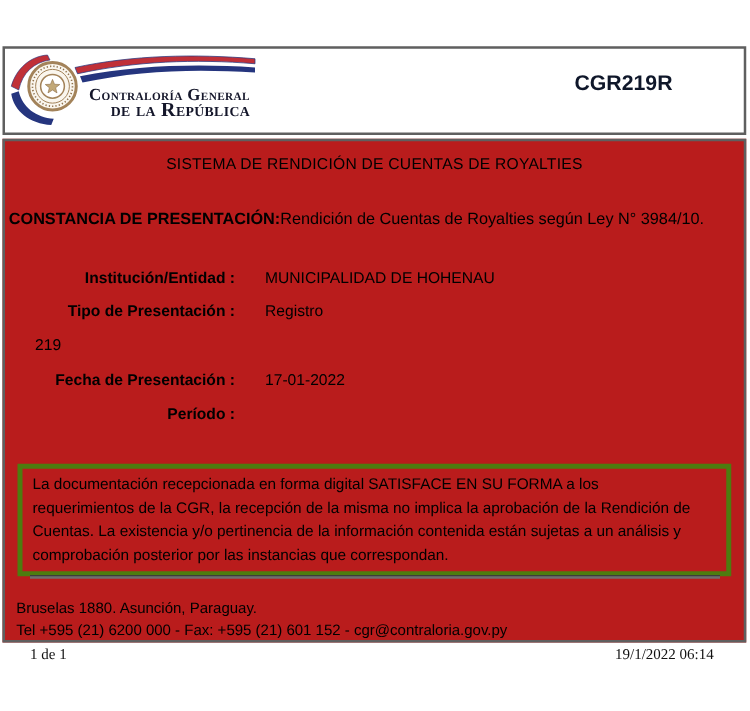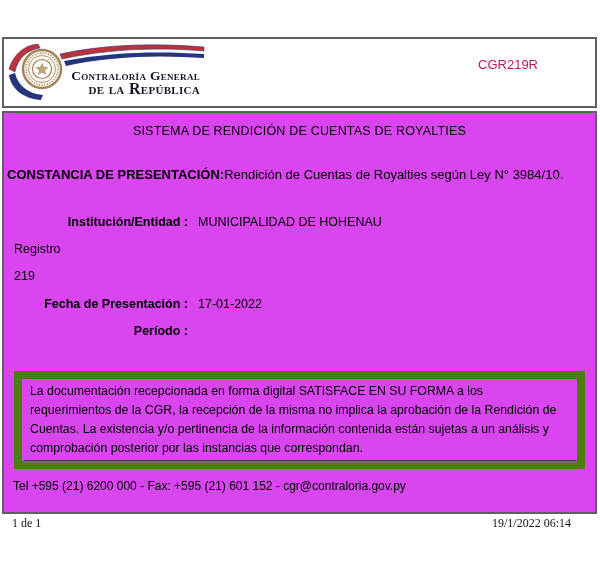--- a/index.html
+++ b/index.html
@@ -21,58 +21,58 @@
   .logo{position:absolute;left:2px;top:2px;width:210px;height:62px;}
   .logo svg{position:absolute;left:0;top:0;}
   .org-name{
     position:absolute;left:52px;top:28px;width:142px;text-align:right;
     font-family:"Liberation Serif",serif;font-variant:small-caps;
     color:#14162a;font-weight:bold;line-height:14px;
   }
   .org-name .l1{font-size:13.5px;letter-spacing:.3px;}
   .org-name .l2{font-size:16px;line-height:12px;letter-spacing:.3px;}
   .report-code{
-    position:absolute;top:18px;right:57px;font-size:13px;color:#be185d;
+    position:absolute;top:18px;right:57px;font-size:17px;color:#0f172a;font-weight:bold;
   }
   
   .main-box{
     position:absolute;left:2px;top:111px;width:591px;height:399px;
-    border:2px solid var(--border-gray);background:#d946ef;
+    border:2px solid var(--border-gray);background:#b91c1c;
   }
   .doc-title{
     position:absolute;top:11px;left:0;right:0;text-align:center;
     font-size:12.5px;letter-spacing:.2px;
   }
   .constancia{
     position:absolute;top:54px;left:3px;right:3px;font-size:13px;white-space:nowrap;
   }
   .constancia .lbl{font-weight:bold;}
   .fields{position:absolute;top:95px;left:0;right:0;}
   .field-row{display:flex;align-items:center;height:27.4px;font-size:12.5px;}
   .field-row .f-label{width:184px;text-align:right;font-weight:bold;flex:0 0 auto;}
-  .field-row .f-value{margin-left:10px;white-space:nowrap;}
+  .field-row .f-value{margin-left:24px;white-space:nowrap;}
   .notice-box{
     position:absolute;top:258px;left:10px;right:10px;height:74px;
-    border:8px solid #4d7c0f;padding:3px 8px 5px 8px;
+    border:4px solid #4d7c0f;padding:3px 8px 5px 8px;
     font-size:12.3px;line-height:19px;overflow:visible;
   }
   .notice-box .n-line{white-space:nowrap;}
   .separator{
     position:absolute;top:347px;left:20px;width:552px;height:2px;
     background:#6f6f6f;border-top:1px solid #3c3c3c;
   }
   .address{
     position:absolute;top:364px;left:9px;right:9px;
     font-size:12px;line-height:18px;
   }
   
   .print-footer{
     position:absolute;top:516px;left:0;width:600px;
     display:flex;justify-content:space-between;
-    padding:0 29px 0 12px;box-sizing:border-box;
+    padding:0 29px 0 24px;box-sizing:border-box;
     font-family:"Liberation Serif",serif;font-size:12px;color:#111;
   }
 </style>
 </head>
 <body>
 
 <div class="page">
 
   <div class="header-box">
     <div class="logo">
@@ -104,20 +104,21 @@
     <div class="constancia">
       <span class="lbl">CONSTANCIA DE PRESENTACIÓN:</span><span>Rendición de Cuentas de Royalties según Ley N° 3984/10.</span>
     </div>
 
     <div class="fields">
       <div class="field-row">
         <span class="f-label">Institución/Entidad :</span>
         <span class="f-value">MUNICIPALIDAD DE HOHENAU</span>
       </div>
       <div class="field-row">
+        <span class="f-label">Tipo de Presentación :</span>
         <span class="f-value">Registro</span>
       </div>
       <div class="field-row">
         <span class="f-value">219</span>
       </div>
       <div class="field-row">
         <span class="f-label">Fecha de Presentación :</span>
         <span class="f-value">17-01-2022</span>
       </div>
       <div class="field-row">
@@ -128,20 +129,21 @@
     <div class="notice-box">
       <div class="n-line">La documentación recepcionada en forma digital SATISFACE EN SU FORMA a los</div>
       <div class="n-line">requerimientos de la CGR, la recepción de la misma no implica la aprobación de la Rendición de</div>
       <div class="n-line">Cuentas. La existencia y/o pertinencia de la información contenida están sujetas a un análisis y</div>
       <div class="n-line">comprobación posterior por las instancias que correspondan.</div>
     </div>
 
     <div class="separator"></div>
 
     <div class="address">
+      <div>Bruselas 1880. Asunción, Paraguay.</div>
       <div>Tel +595 (21) 6200 000 - Fax: +595 (21) 601 152 - cgr@contraloria.gov.py</div>
     </div>
   </div>
 
   <div class="print-footer">
     <span>1 de 1</span>
     <span>19/1/2022 06:14</span>
   </div>
 
 </div>

